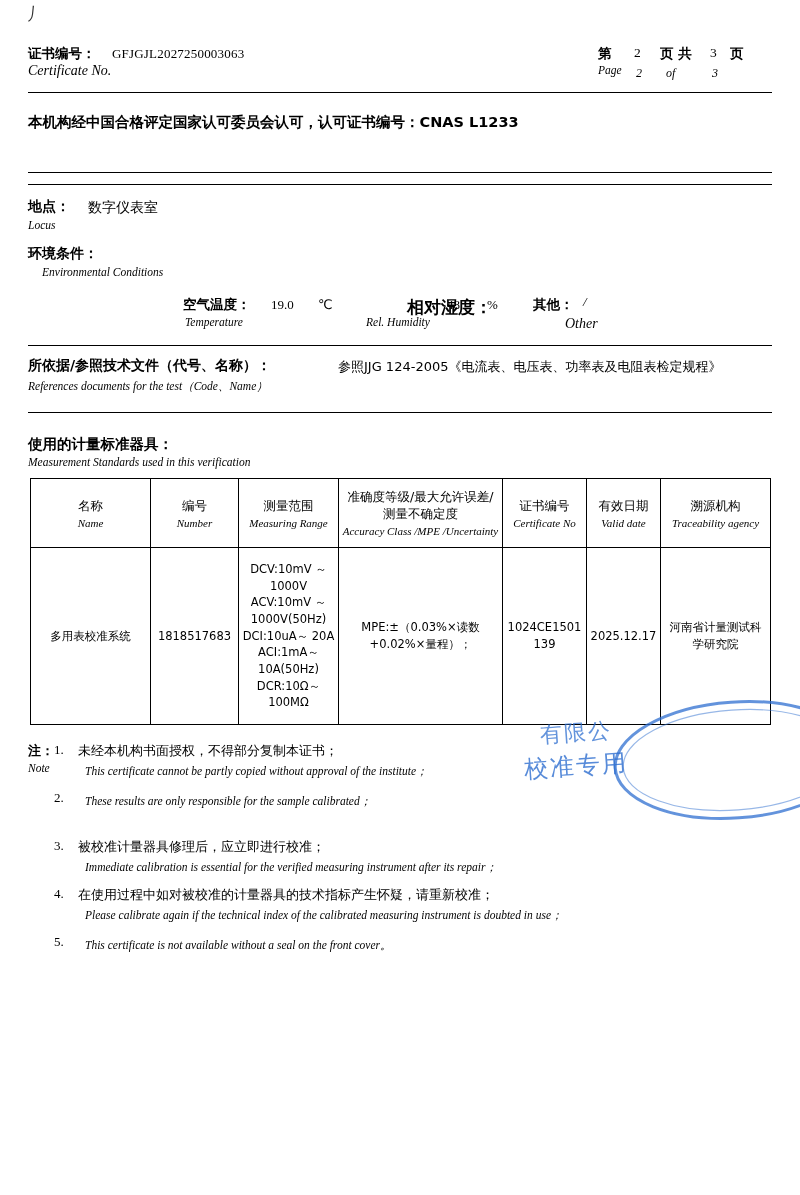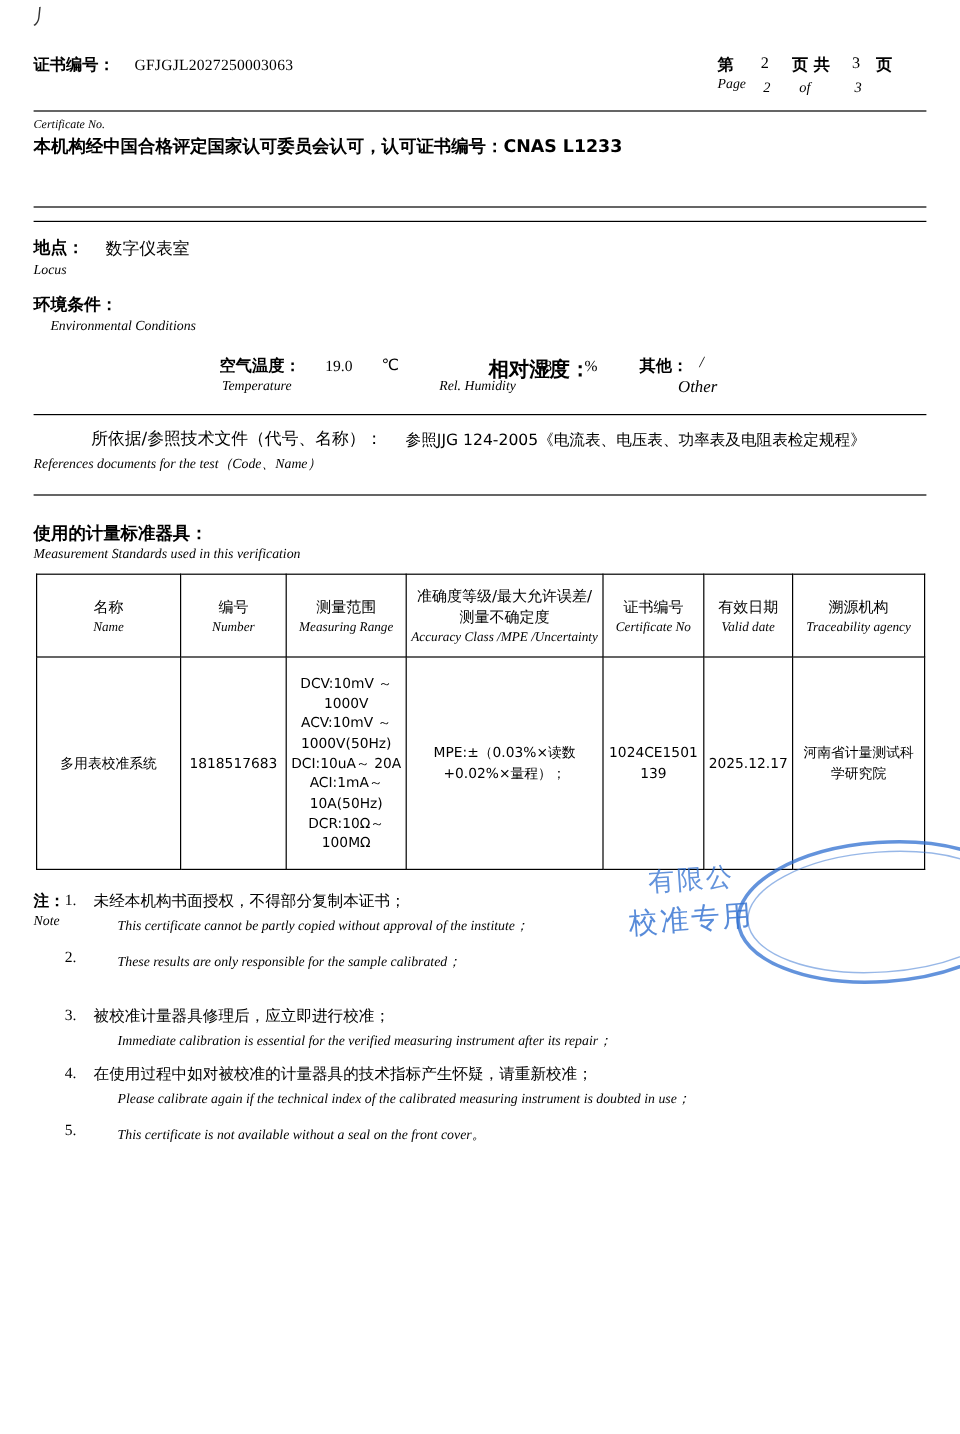--- a/index.html
+++ b/index.html
@@ -34,22 +34,21 @@
     transform: rotate(-8deg);
   }
 
   
   .cert-no-label {
     position: absolute; left: 28px; top: 45px;
     font-size: 13.5px; font-weight: 700;
   }
   .cert-no-label-en {
     position: absolute; left: 28px; top: 63px;
-    font-size: 10px;
-    margin-top: 36px;
+    font-size: 14px;
   }
   .cert-no-value {
     position: absolute; left: 112px; top: 46px;
     font-size: 13px;
     font-family: "Liberation Serif", serif;
     letter-spacing: 0.2px;
   }
   .page-cn {
     position: absolute; left: 598px; top: 45px;
     font-size: 13.5px; font-weight: 700;
@@ -141,21 +140,21 @@
   .hum-val { position: absolute; left: 447px; top: 297px; font-size: 13px; }
   .hum-unit { position: absolute; left: 487px; top: 297px; font-size: 13px; }
 
   .oth-cn { position: absolute; left: 533px; top: 296px; font-size: 13.5px; font-weight: 700; }
   .oth-en { position: absolute; left: 565px; top: 316px; font-size: 14px; }
   .oth-val { position: absolute; left: 583px; top: 294px; font-size: 13px; font-style: italic; }
 
   
   .ref-cn {
     position: absolute; left: 28px; top: 357px;
-    font-size: 14px; font-weight: 400; margin-left: 48px;
+    font-size: 14px; font-weight: 700;
   }
   .ref-en {
     position: absolute; left: 28px; top: 379px;
     font-size: 11.5px;
   }
   .ref-val {
     position: absolute; left: 338px; top: 358px;
     font-size: 13px;
   }
 
@@ -230,21 +229,21 @@
     font-size: 13px;
     font-family: "DejaVu Sans", sans-serif;
     display: block;
   }
   .note-en {
     font-size: 11.5px;
     font-family: "Liberation Serif", serif;
     font-style: italic;
     display: block;
     margin-top: 4px;
-    margin-left: 20px;
+    margin-left: 7px;
   }
 
   
   .stamp {
     position: absolute;
     left: 520px; top: 690px;
     width: 290px; height: 150px;
     pointer-events: none;
   }
   .stamp-text1 {

